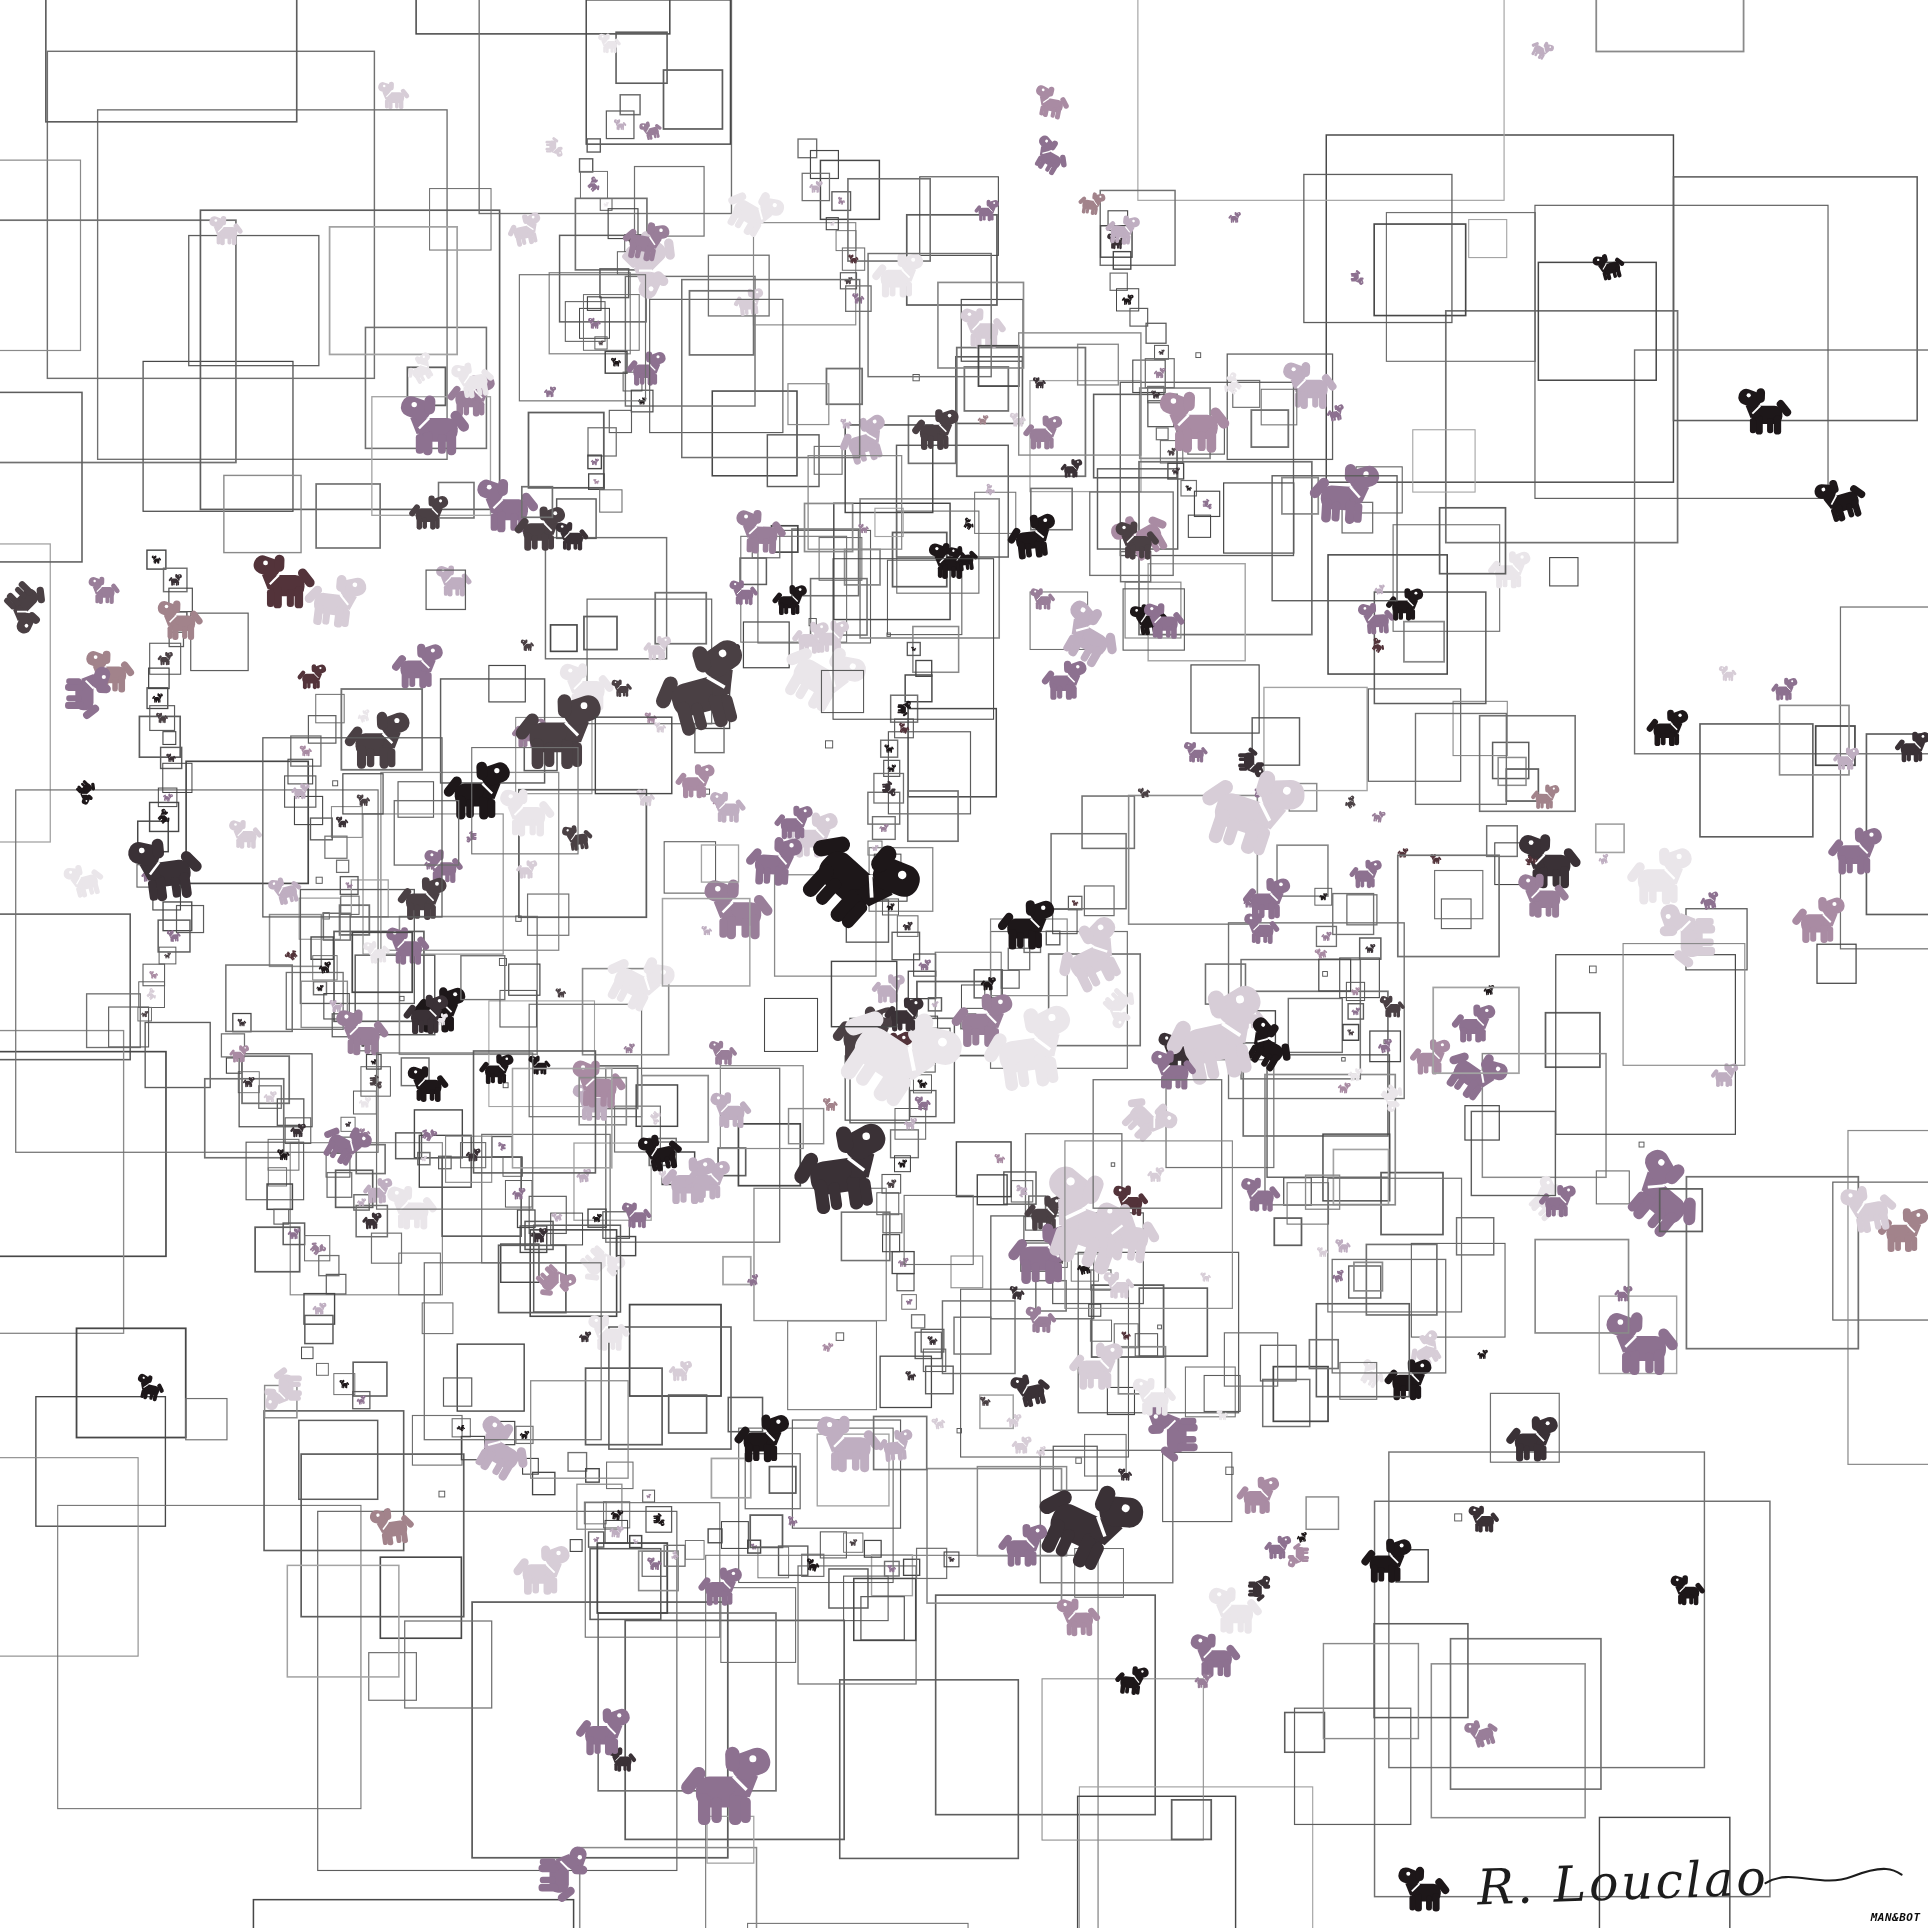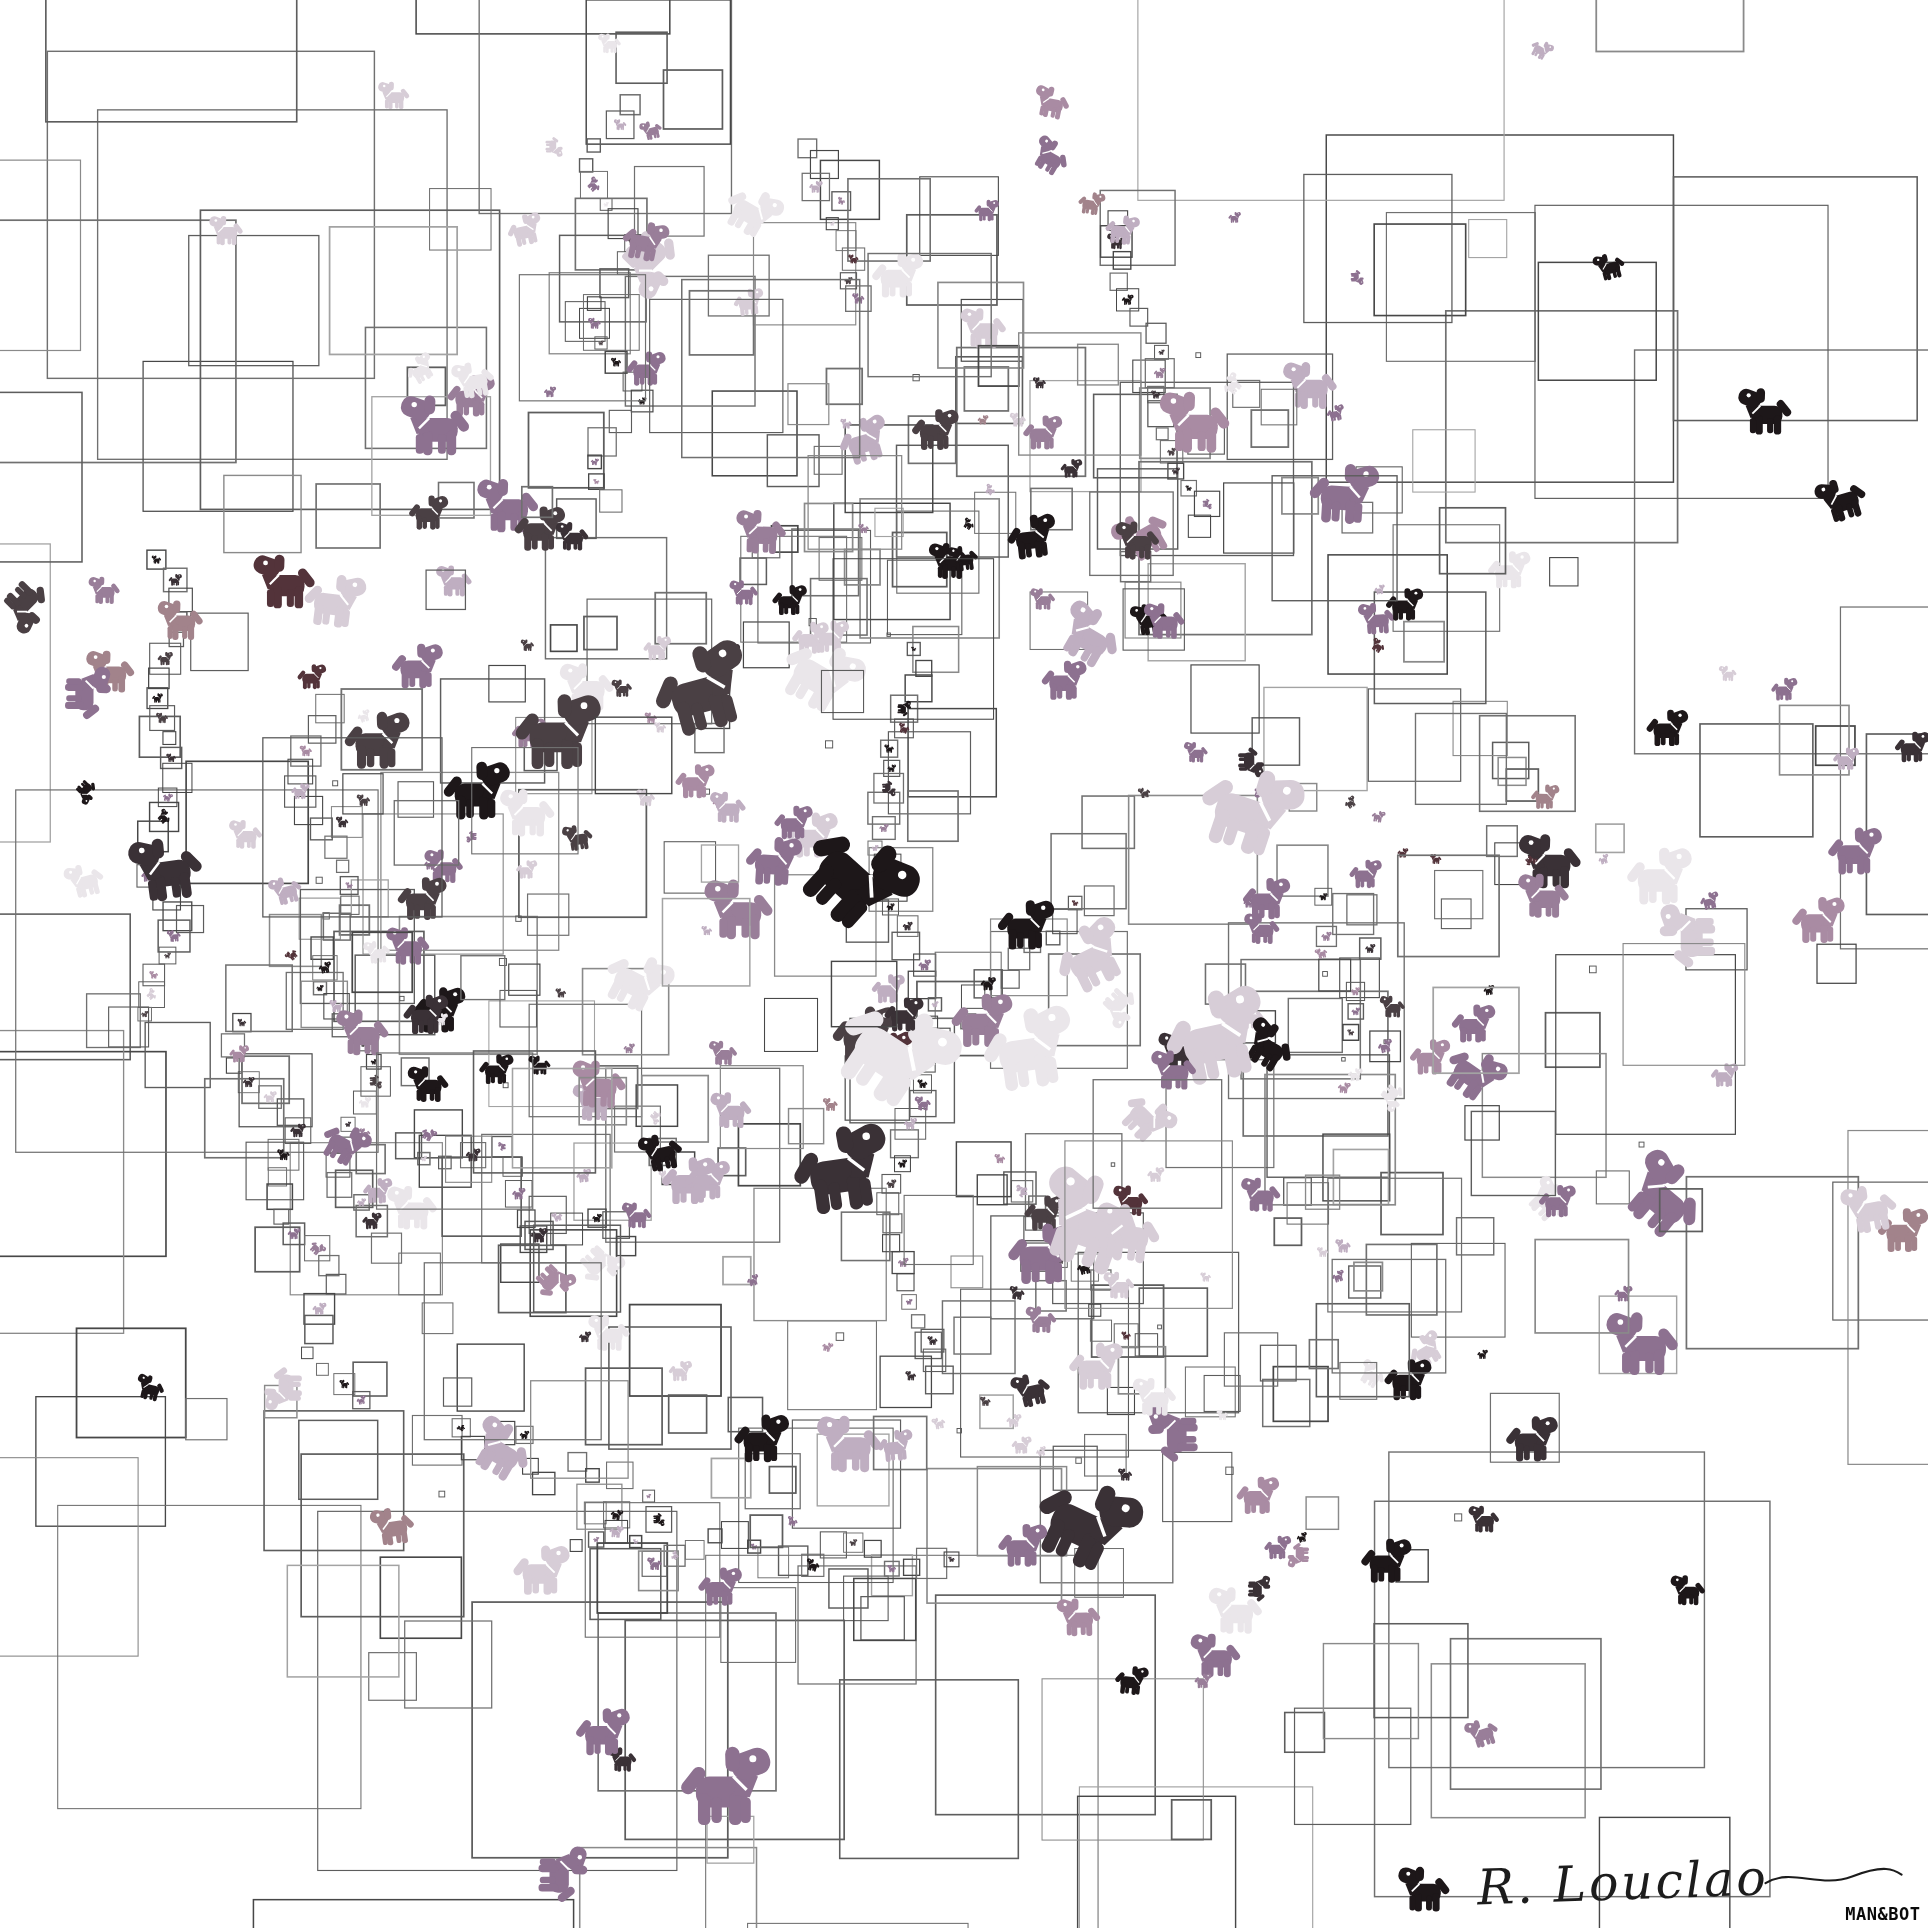--- a/index.html
+++ b/index.html
@@ -35,24 +35,25 @@
   .signature .swash{
     display:inline-block;
     vertical-align:baseline;
     margin-left:-5.6px;
   }
   .watermark{
     position:absolute;
     right:7.5px;bottom:4.7px;
     font-family:"DejaVu Sans Mono", monospace;
     font-weight:bold;
-    font-size:17px;
+    font-size:11px;
     letter-spacing:0.5px;
     color:#0a0a0a;
     line-height:1;
+    font-style:italic;
   }
 </style>
 </head>
 <body>
 
 <div class="artboard">
 
   <svg id="art" class="art" viewBox="0 0 2048 2048" xmlns="http://www.w3.org/2000/svg">
     <defs>
 

